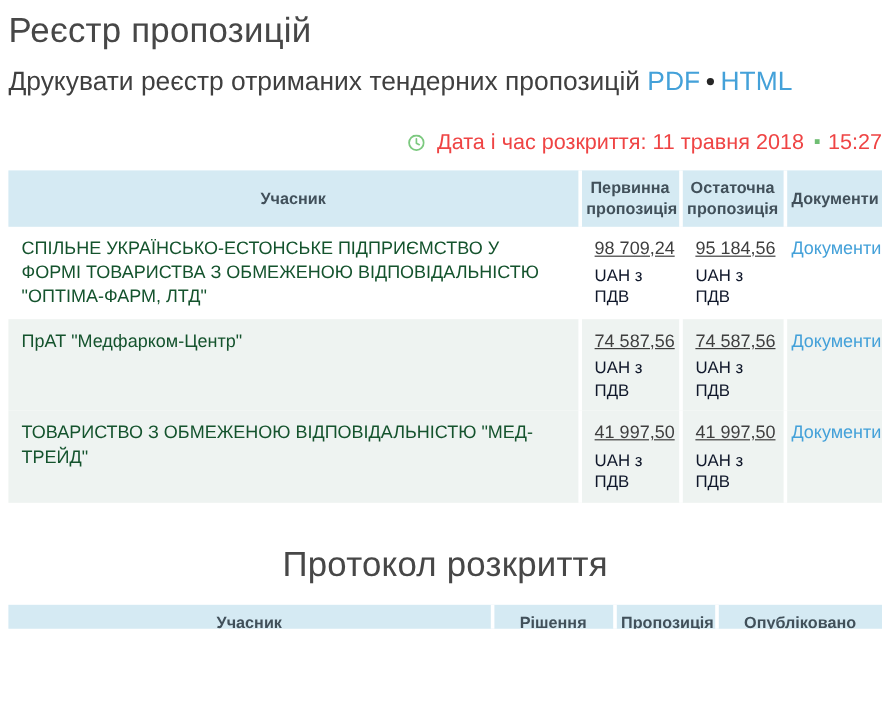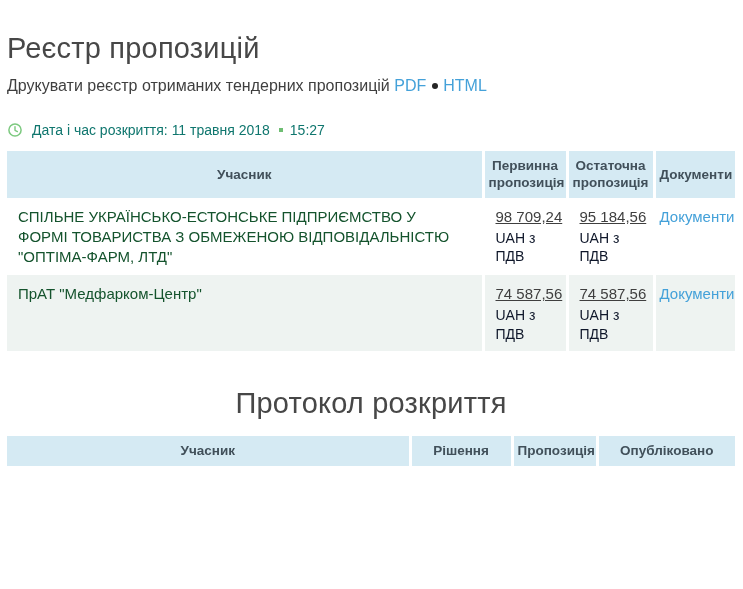--- a/index.html
+++ b/index.html
@@ -2,42 +2,42 @@
 <html><head>
 <meta charset="utf-8">
 <style>
   * { box-sizing: border-box; }
   html, body { margin: 0; padding: 0; background: #ffffff; }
   body {
     font-family: "Liberation Sans", sans-serif;
     color: #4a4a4a;
     width: 743px;
   }
-  .page { width: 743px; height: 524px; overflow: hidden; padding: 0 8px 0 7px; margin-top: 22px; }
+  .page { width: 743px; height: 524px; overflow: hidden; padding: 0 8px 0 7px; }
 
   .section-title {
     font-size: 29px;
     font-weight: 300;
     color: #474747;
     margin: 10px 0 12px 0;
     letter-spacing: 0.2px;
   }
-  .print-line { font-size: 16px; color: #3f3f3f; margin: 0; }
+  .print-line { font-size: 22px; color: #3f3f3f; margin: 0; }
   a.link { color: #44a1d9; text-decoration: none; cursor: pointer; }
 
   .dot-sep {
     display: inline-block; width: 6px; height: 6px;
     background: #262626; border-radius: 50%;
     margin: 0 5px 2px 6px; vertical-align: middle;
   }
 
   .date-line {
     margin: 27px 0 13px 0;
-    font-size: 14px; color: #0f766e;
-    display: flex; align-items: center;
+    font-size: 18px; color: #ef4444;
+    display: flex; align-items: center; justify-content: flex-end;
   }
   .clock-wrap { display: inline-flex; margin-right: 10px; margin-left: 1px; }
   .green-square {
     display: inline-block; width: 4px; height: 4px;
     background: #6fbe73; margin: 0 7px 1px 9px; vertical-align: middle;
   }
 
   table { border-collapse: collapse; width: 728px; table-layout: fixed; }
   th {
     background: #d5eaf3;
@@ -119,20 +119,34 @@
           <div class="currency">UAH з ПДВ</div>
         </td>
         <td class="sep-col">
           <div class="amount">74 587,56</div>
           <div class="currency">UAH з ПДВ</div>
         </td>
         <td class="sep-col docs-cell">
           <a class="link">Документи</a>
         </td>
       </tr>
+      <tr class="alt">
+        <td class="participant-cell">ТОВАРИСТВО З ОБМЕЖЕНОЮ ВІДПОВІДАЛЬНІСТЮ "МЕД-ТРЕЙД"</td>
+        <td class="sep-col">
+          <div class="amount">41 997,50</div>
+          <div class="currency">UAH з ПДВ</div>
+        </td>
+        <td class="sep-col">
+          <div class="amount">41 997,50</div>
+          <div class="currency">UAH з ПДВ</div>
+        </td>
+        <td class="sep-col docs-cell">
+          <a class="link">Документи</a>
+        </td>
+      </tr>
     </tbody>
   </table>
 
   <h1 class="section-title protocol-title">Протокол розкриття</h1>
 
   <table class="t2">
     <colgroup>
       <col style="width:403px">
         <col style="width:102px">
         <col style="width:85px">

